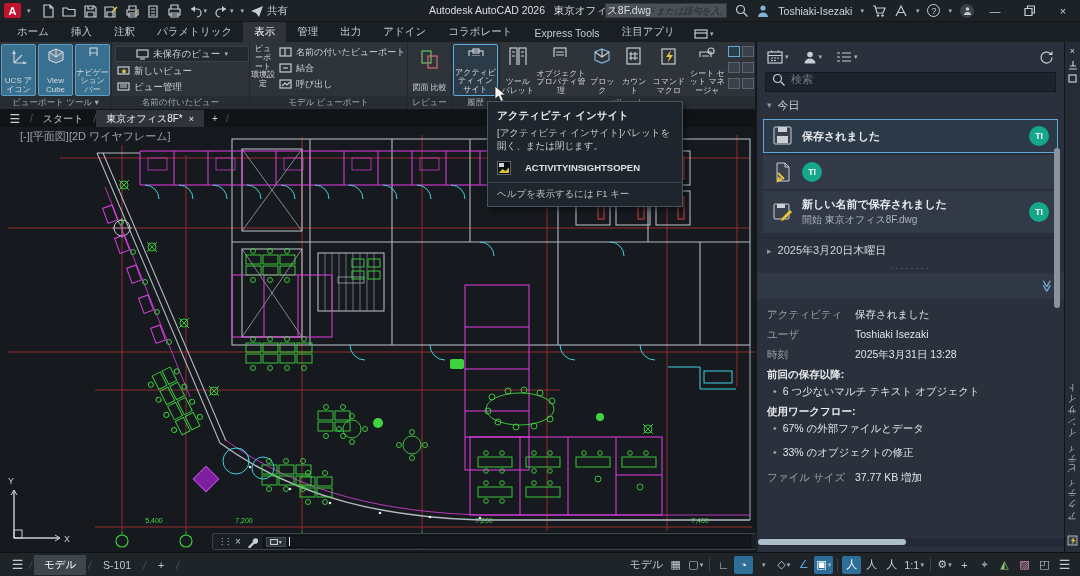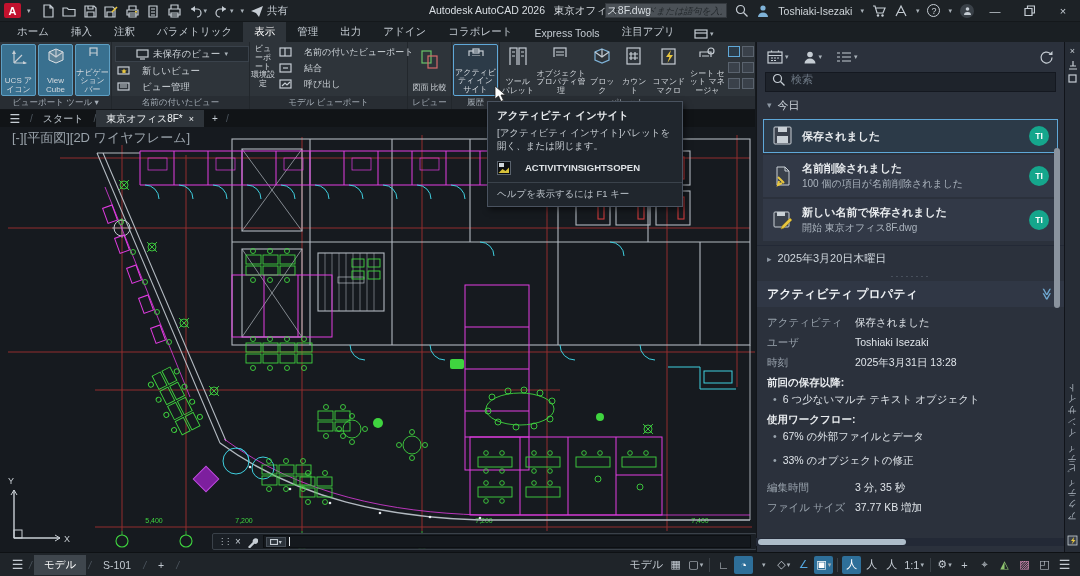--- a/index.html
+++ b/index.html
@@ -34,37 +34,37 @@
 
 
 #ribbon{left:0;top:42px;width:755px;height:68px;background:#2e343a;border-bottom:1px solid #13161a;display:flex}
 .rpanel{position:relative;height:100%;border-right:1px solid #22272c;padding:2px 1px 14px 1px;display:flex;align-items:flex-start}
 .rpanel .plabel{position:absolute;left:0;right:0;bottom:0;height:13px;background:#282d33;color:#a4adb6;font-size:8.5px;text-align:center;line-height:13px;white-space:nowrap;overflow:hidden}
 .bigbtn{width:44px;height:52px;display:flex;flex-direction:column;align-items:center;justify-content:center;gap:13px;padding-top:2px;border-radius:2px}
 .bigbtn .blabel{font-size:8px;line-height:1.1;color:#d4d9de;text-align:center;white-space:pre-line}
 .bluebtn{background:#39708f;border:1px solid #5d9fc4}
 .hoverbtn{background:#2c3b48;border:1px solid #5fa8d8}
 .vdrop{width:134px;height:16px;background:#23292f;border:1px solid #3a424b;display:flex;align-items:center;gap:4px;padding:0 20px;font-size:9.5px;color:#cfd5da;margin:2px 2px 1px 2px}
-.vrow{display:flex;align-items:center;gap:12px;height:16px;padding:0 4px;font-size:9.5px;color:#cfd5da;white-space:nowrap}
+.vrow{display:flex;align-items:center;gap:4px;height:16px;padding:0 4px;font-size:9.5px;color:#cfd5da;white-space:nowrap}
 .caret{font-size:7px;color:#aab2b9;margin-left:auto}
 .smallgrid{display:grid;grid-template-columns:12px 12px;grid-auto-rows:14px;gap:2px;margin-top:2px}
 .sgi{width:12px;height:11px;border:1px solid #5a636e;background:#3a414a}
 .sgi.sel{border:1px solid #5fa8d8;background:#2c3b48}
 
 
 #filetabs{left:0;top:110px;width:755px;height:17px;background:#111417;display:flex;align-items:stretch;font-size:10px;color:#b9c1c8}
 #filetabs .burger{width:30px;display:flex;align-items:center;justify-content:center;color:#c6cdd4;font-size:12px}
 .ftab{display:flex;align-items:center;gap:6px;padding:0 10px}
 .ftab.active{background:#2e343a;color:#eef1f3}
 .fsep{color:#4c555e;align-self:center}
 .fplus{width:22px;display:flex;align-items:center;justify-content:center;color:#c6cdd4}
 
 
 #canvas{left:0;top:127px;width:755px;height:425px;background:#161a1f;overflow:hidden}
-#vplabel{position:absolute;left:12px;top:2px;font-size:13px;color:#9aa3ab}
+#vplabel{position:absolute;left:20px;top:2px;font-size:11px;color:#9aa3ab}
 
 
 #cmdbar{left:212px;top:533px;width:545px;height:17px;background:rgba(27,32,38,.92);border:1px solid #3a4149;display:flex;align-items:center;gap:5px;padding:0 5px;border-radius:2px}
 #cmdinput{flex:1;height:13px;background:#14181d;border:1px solid #0c0f12;display:flex;align-items:center;gap:3px;padding:0 2px}
 #cmdbtn{width:20px;height:10px;background:#2b323a;border:1px solid #474f58;display:flex;align-items:center;justify-content:center;gap:1px;font-size:6px;color:#c6cdd4}
 #cmdcaret{width:1px;height:9px;background:#e6eaee}
 .cmdctl{color:#c6cdd4;font-size:10px}
 
 
 #tooltip{left:487px;top:101px;width:196px;background:#20262d;border:1px solid #4a5360;box-shadow:2px 3px 6px rgba(0,0,0,.5);z-index:50}
@@ -818,41 +818,39 @@
     <span class="avatar">TI</span>
   </div>
   <div class="pitem">
     <span class="pic">
         <svg width="22" height="22">
           <path d="M5,2h8l4,4v14H5z" fill="#3a414c" stroke="#c9d0d6"></path>
           <path d="M13,2v4h4" fill="none" stroke="#c9d0d6"></path>
           <path d="M6,12l6,6 M10,18l-4,2l1,-4" stroke="#e8c63f" stroke-width="2" fill="none"></path>
         </svg>
       </span>
-    <span class="ptxt"><span class="ptitle">名前削除されました</span><div class="psub">100 個の項目が名前削除されました</div></span>
     <span class="avatar">TI</span>
   </div>
   <div class="pitem">
     <span class="pic">
         <svg width="22" height="22">
           <rect x="2" y="3" width="15" height="15" rx="1" fill="#3a414c" stroke="#c9d0d6"></rect>
           <rect x="5" y="3" width="8" height="4" fill="#c9d0d6"></rect>
           <path d="M10,17l8,-8l2,2l-8,8l-3,1z" fill="#e8c63f" stroke="#9c8624" stroke-width=".6"></path>
         </svg>
       </span>
     <span class="ptxt"><span class="ptitle">新しい名前で保存されました</span><div class="psub">開始 東京オフィス8F.dwg</div></span>
     <span class="avatar">TI</span>
   </div>
   <div class="pgroup" style="border-top:1px solid #232936;margin-top:3px">
     <span class="gcaret">▸</span>
       <span>2025年3月20日木曜日</span>
   </div>
   <div id="splitter">········</div>
   <div id="prop-header">
-    <span>アクティビティ プロパティ</span>
     <span class="dchev">≫</span>
   </div>
   <div style="height:6px"></div>
   <div class="prow">
     <span class="plab">アクティビティ</span>
       <span class="pval">保存されました</span>
   </div>
   <div class="prow">
     <span class="plab">ユーザ</span>
       <span class="pval">Toshiaki Isezaki</span>
@@ -868,24 +866,20 @@
     </div>
   <div class="bhead">使用ワークフロー:</div>
   <div class="bullet" style="padding-bottom:8px">
       <span class="bdot">•</span>
       <span>67% の外部ファイルとデータ</span>
     </div>
   <div class="bullet" style="padding-bottom:8px">
       <span class="bdot">•</span>
       <span>33% のオブジェクトの修正</span>
     </div>
-  <div class="prow" style="margin-top:2px">
-    <span class="plab">編集時間</span>
-      <span class="pval">3 分, 35 秒</span>
-  </div>
   <div class="prow">
     <span class="plab">ファイル サイズ</span>
       <span class="pval">37.77 KB 増加</span>
   </div>
 </div>
 <div id="pal-hscroll" class="abs"></div>
 <div id="pal-hthumb" class="abs"></div>
 <div id="pal-vscroll" class="abs"></div>
 
 <div id="strip" class="abs">

